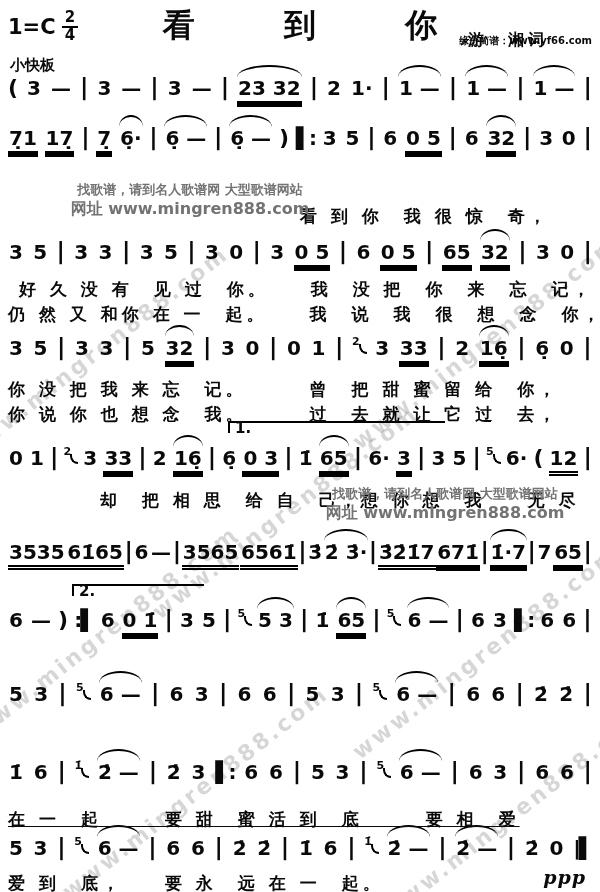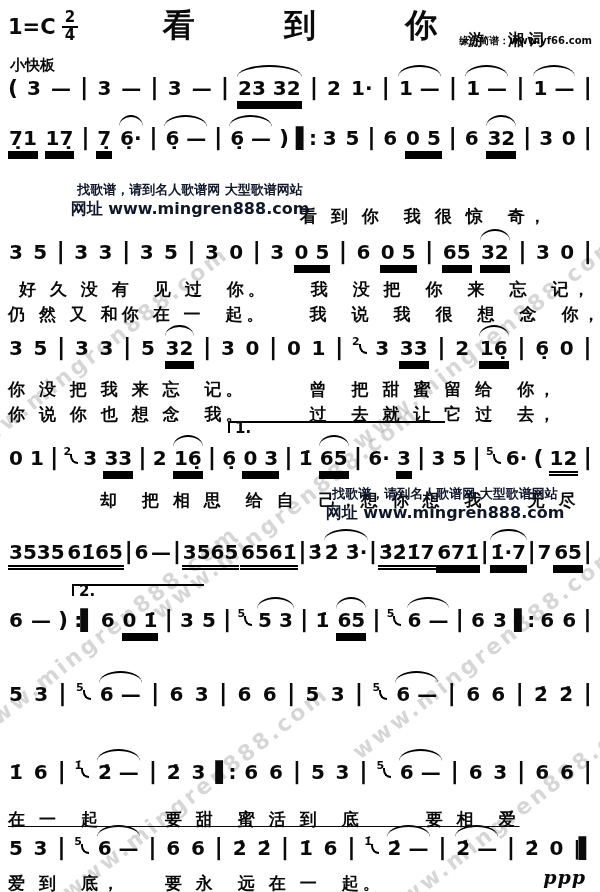--- a/index.html
+++ b/index.html
@@ -17,21 +17,21 @@
   .sitecredit{position:absolute;right:8px;top:34px;font-size:10px;font-weight:bold;}
   
   .music-line{position:absolute;left:8px;right:8px;display:flex;justify-content:space-between;
               align-items:baseline;font-size:20px;font-weight:bold;height:30px;}
   .music-line span{white-space:pre;}
   .seg{display:inline-block;}
   .n{padding:0 1px;}
   .bar{font-size:23px;}
   .rpt{font-size:20px;letter-spacing:-2px;}
   .sym{font-size:22px;}
-  .u1{border-bottom:8px solid #000000;padding-bottom:1px;}
+  .u1{border-bottom:6px solid #000000;padding-bottom:1px;}
   .u2{border-bottom:5px double #000;padding-bottom:1px;}
   .arc{position:relative;}
   .arc::before{content:'';position:absolute;left:0;right:0;top:-11px;height:10px;
                border-top:2.5px solid #000;border-radius:50% 50% 0 0 / 100% 100% 0 0;}
   .grace{font-size:11px;font-weight:bold;align-self:flex-start;position:relative;top:1px;
          margin-right:-3px;padding-right:9px;}
   .grace::after{content:'';position:absolute;right:2px;top:9px;width:6px;height:8px;
                 border-left:2px solid #000;border-bottom:2px solid #000;border-bottom-left-radius:8px;}
   .l1{top:74px}.l2{top:124px}.l3{top:238px}.l4{top:334px}.l5{top:444px}
   .l6{top:538px}.l7{top:606px}.l8{top:680px}.l9{top:758px}.l10{top:834px}
@@ -49,21 +49,21 @@
   .ly3b{top:303px;left:8px;}
   .ly4a{top:378px;left:8px;}
   .ly4b{top:403px;left:8px;}
   .ly5a{top:489px;left:100px;}
   .ly5b{top:514px;left:100px;}
   .ly7{top:652px;left:70px;}
   .ly8{top:732px;left:8px;}
   .ly9{top:808px;left:8px;text-decoration:underline;}
   .ly10{top:872px;left:8px;}
   
-  .promo{position:absolute;text-align:center;font-weight:bold;color:#0f172a;line-height:1.3;}
+  .promo{position:absolute;text-align:center;font-weight:bold;color:#737373;line-height:1.3;}
   .promo .p1{font-size:13px;}
   .promo .p2{font-size:16px;}
   .promo1{top:182px;left:60px;width:260px;}
   .promo2{top:486px;left:300px;width:290px;}
   .wm{position:absolute;color:rgba(0,0,0,0.16);font-size:22px;font-weight:bold;letter-spacing:3px;
       transform:rotate(-38deg);white-space:nowrap;pointer-events:none;}
   .wm1{left:-70px;top:340px}.wm2{left:-60px;top:620px}.wm3{left:120px;top:500px}
   .wm4{left:320px;top:330px}.wm5{left:320px;top:640px}.wm6{left:30px;top:780px}
   .wm7{left:350px;top:800px}
   

